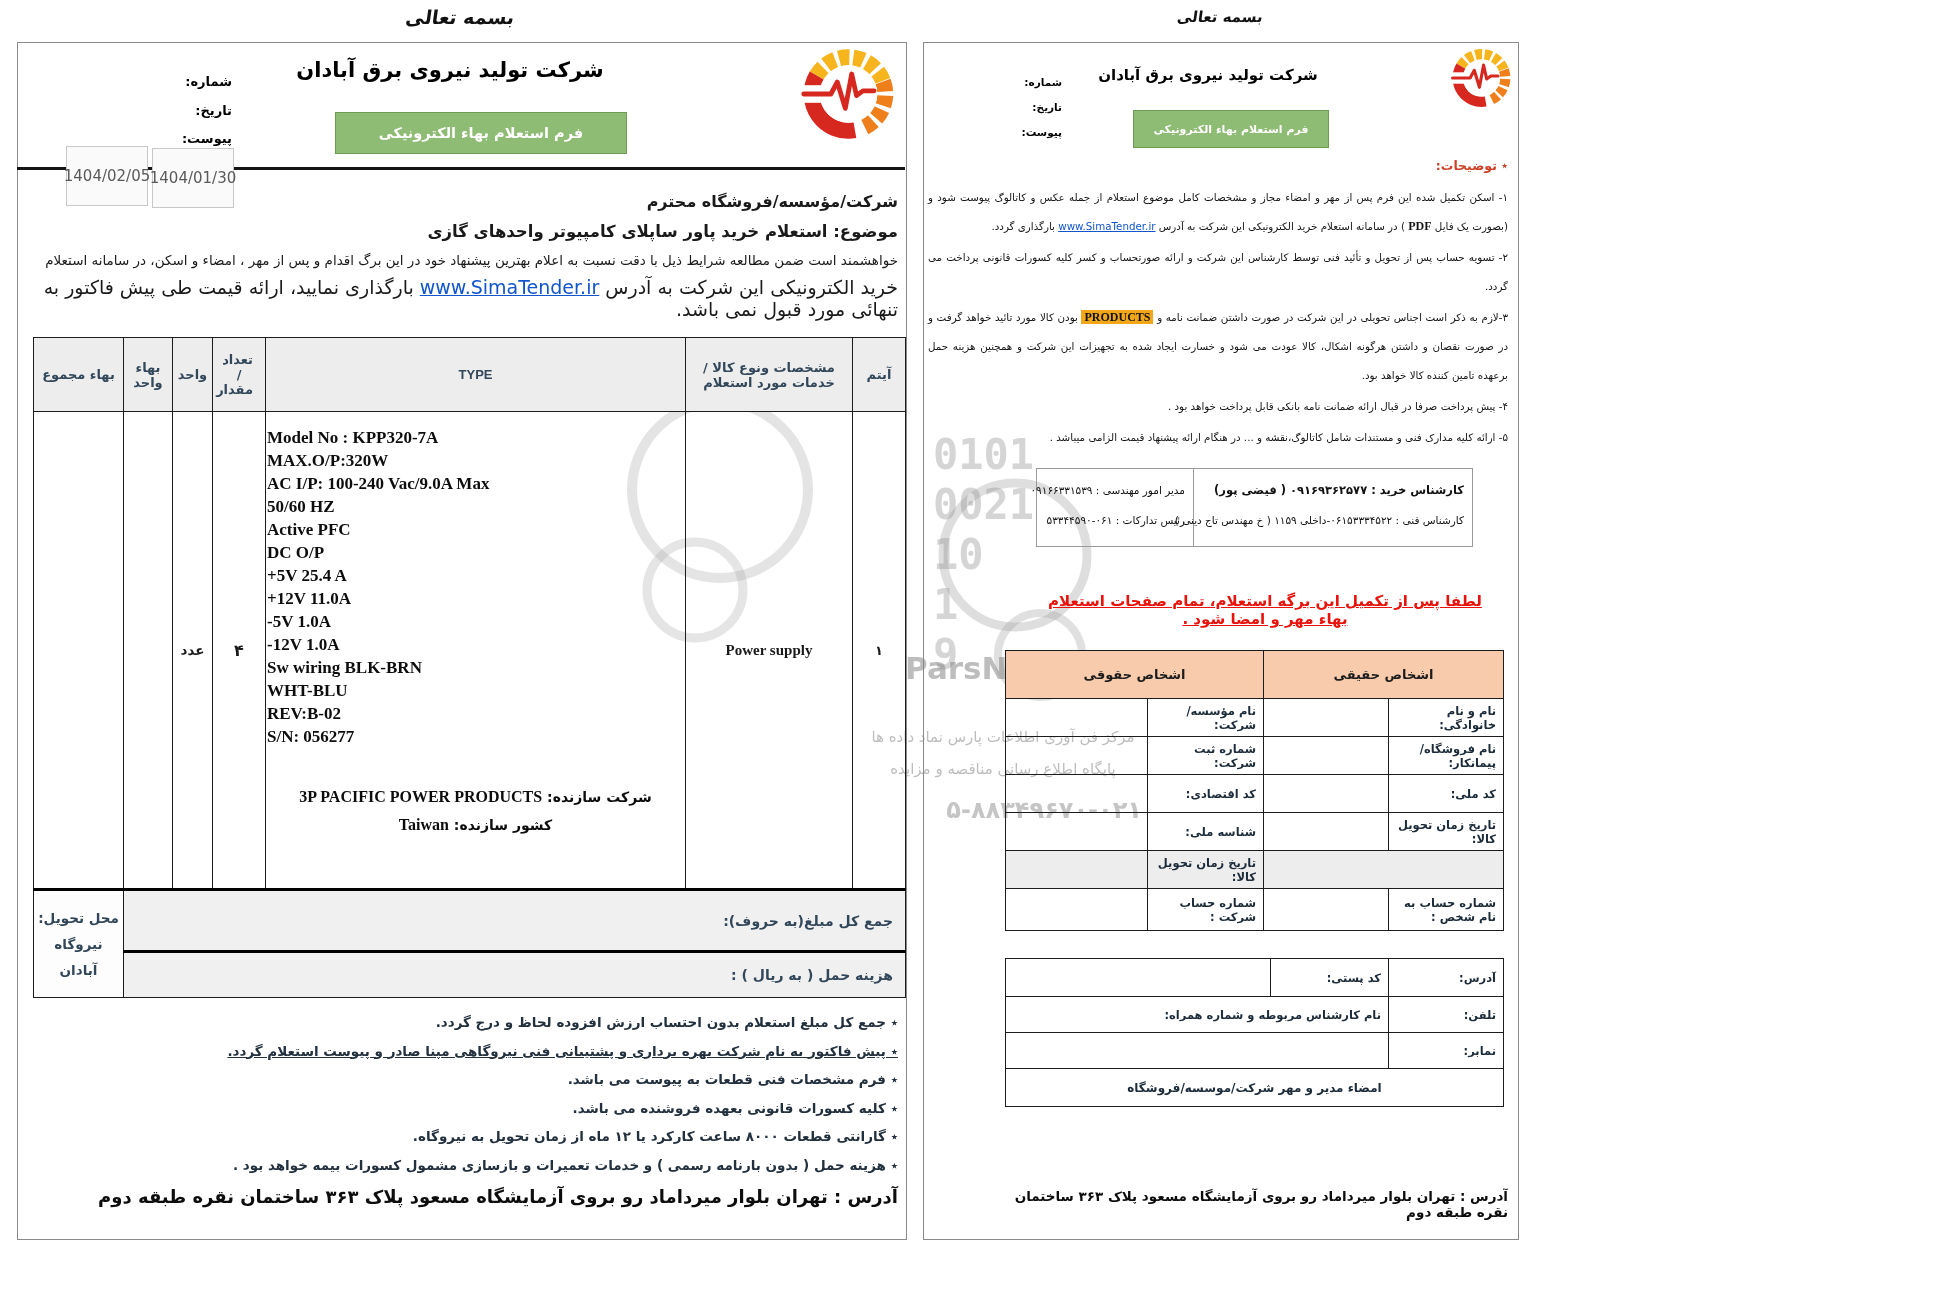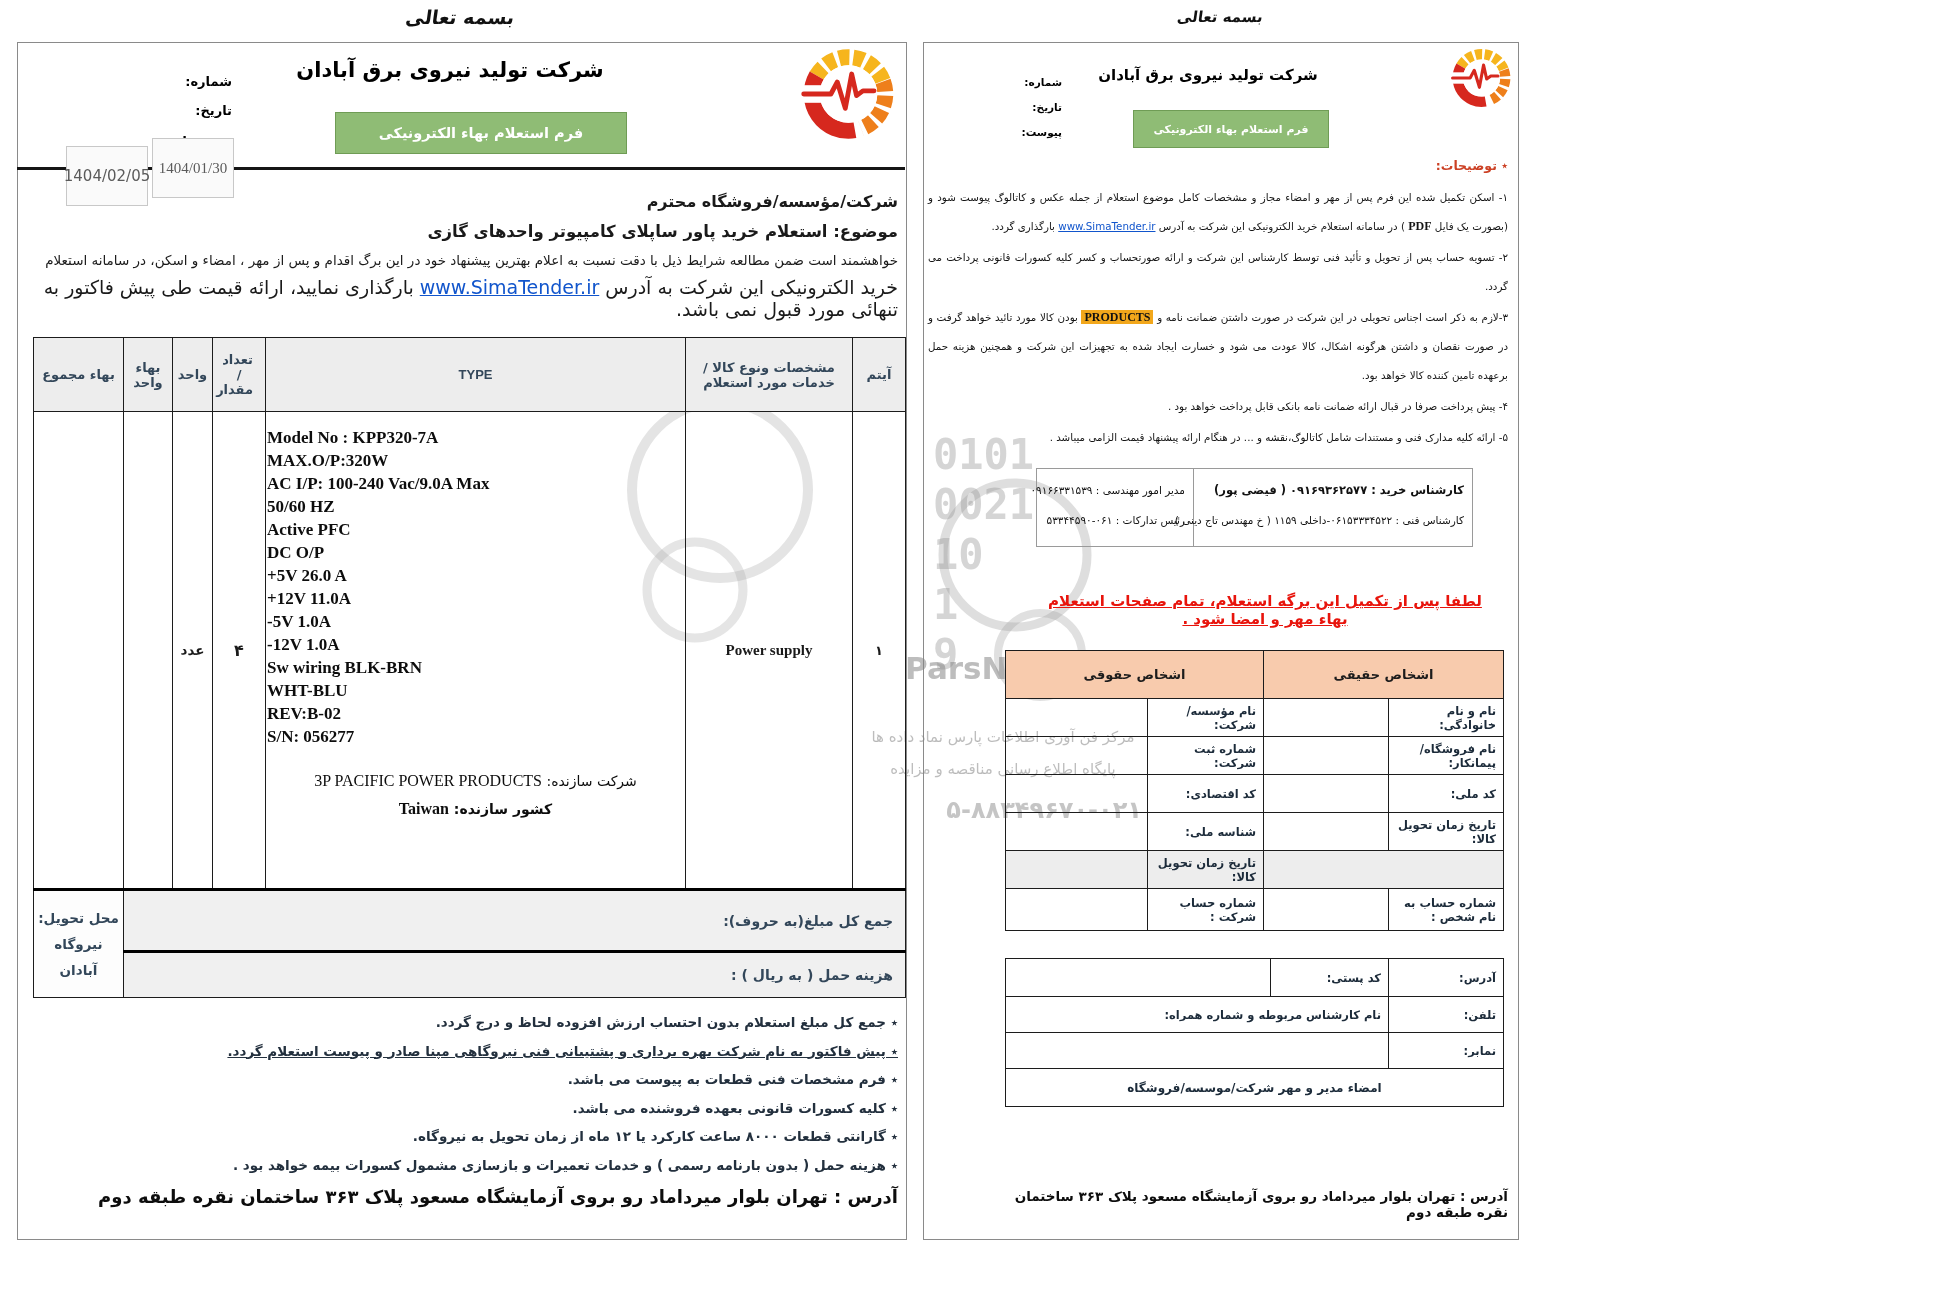--- a/index.html
+++ b/index.html
@@ -19,21 +19,21 @@
   .datecell{background:#fafafa;border:1px solid #c8c8c8;color:#5a5a5a;
             display:flex;align-items:center;justify-content:center;font-size:15px;}
   .rule{background:#151515;}
   table{border-collapse:collapse;table-layout:fixed;}
   .inq{direction:rtl;font-size:13px;}
   .inq th,.inq td{border:1.5px solid #1c1c1c;overflow:hidden;}
   .inq th{background:#ededed;color:#33475a;font-size:13px;font-weight:bold;}
   .speccell{vertical-align:top;padding-top:14px;}
   .specline{font-family:"Liberation Serif","DejaVu Serif",serif;font-weight:bold;
             font-size:17px;line-height:23px;text-align:left;direction:ltr;color:#0d0d0d;}
-  .makerline{direction:rtl;text-align:center;font-size:14px;font-weight:normal;margin-top:24px;color:#0d0d0d;}
+  .makerline{direction:rtl;text-align:center;font-size:14px;font-weight:bold;margin-top:40px;color:#0d0d0d;}
   .makerline .serif{font-size:16px;}
   .countryline{direction:rtl;text-align:center;font-size:14px;font-weight:bold;margin-top:10px;color:#0d0d0d;}
   .footlbl{background:#f0f0f0;color:#33475a;font-weight:bold;font-size:14px;
            text-align:right;padding-right:12px;border-top:3px solid #000 !important;}
   .delivery{background:#fdfdfd;color:#33475a;font-weight:bold;font-size:13.5px;text-align:center;
             border-top:3px solid #000 !important;line-height:26px;}
   .note{direction:rtl;text-align:right;font-size:13.5px;font-weight:bold;color:#23303e;line-height:28.5px;}
   .u{text-decoration:underline;}
   .exp{direction:rtl;text-align:justify;font-size:10.3px;line-height:29px;color:#141414;}
   .exp p{margin:0 0 2px 0;}
@@ -99,21 +99,21 @@
     <path d="M103.2,44.3 A46,46 0 0 1 75.7,103.2" fill="none" stroke="#ee7f1b" stroke-width="20" stroke-dasharray="13 5"></path>
     <path d="M68,105.3 A46,46 0 0 1 20.2,37" fill="none" stroke="#d6281e" stroke-width="20"></path>
     <circle cx="60" cy="60" r="36" fill="#ffffff"></circle>
     <rect x="0" y="49" width="78" height="22" fill="#ffffff"></rect>
     <polyline points="4,60 38,60 46,45 56,78 64,35 70,62 78,56 92,56" fill="none" stroke="#d6281e" stroke-width="6" stroke-linejoin="round" stroke-linecap="round"></polyline>
   </svg>
 </div>
 
 <div class="ct rule" style="left:17px;top:167px;width:888px;height:2.5px;"></div>
 <div class="ct datecell" style="left:66px;top:146px;width:80px;height:58px;">1404/02/05</div>
-<div class="ct datecell" style="left:152px;top:138px;width:80px;height:58px;font-family:Liberation Serif, serif;">1404/01/30</div>
+<div class="ct datecell" style="left:152px;top:148px;width:80px;height:58px;">1404/01/30</div>
 
 <div class="ct rtl b" style="left:498px;top:192px;width:400px;text-align:right;font-size:16px;">شرکت/مؤسسه/فروشگاه محترم</div>
 <div class="ct rtl b" style="left:298px;top:222px;width:600px;text-align:right;font-size:16.5px;">موضوع: استعلام خرید پاور ساپلای کامپیوتر واحدهای گازی</div>
 <div class="ct rtl" style="left:20px;top:252px;width:878px;text-align:right;font-size:13.5px;">خواهشمند است ضمن مطالعه شرایط ذیل با دقت نسبت به اعلام بهترین پیشنهاد خود در این  برگ اقدام  و پس از مهر ، امضاء و اسکن، در سامانه استعلام</div>
 <div class="ct rtl" style="left:20px;top:276px;width:878px;text-align:right;font-size:19px;">
   <span>خرید الکترونیکی این شرکت به آدرس</span>
   <span class="link">www.SimaTender.ir</span>
   <span>بارگذاری نمایید، ارائه قیمت طی پیش فاکتور به تنهائی مورد قبول نمی باشد.</span>
 </div>
 
@@ -140,21 +140,21 @@
   <tr style="height:478px;">
     <td class="center b" style="font-size:13px;">۱</td>
     <td class="center serif b" style="font-size:15px;">Power supply</td>
     <td class="speccell">
       <div class="specline">Model No : KPP320-7A</div>
       <div class="specline">MAX.O/P:320W</div>
       <div class="specline">AC I/P: 100-240 Vac/9.0A Max</div>
       <div class="specline">50/60  HZ</div>
       <div class="specline">Active PFC</div>
       <div class="specline">DC O/P</div>
-      <div class="specline">+5V  26.0 A</div>
+      <div class="specline">+5V  25.4 A</div>
       <div class="specline">+12V  11.0A</div>
       <div class="specline">-5V  1.0A</div>
       <div class="specline">-12V  1.0A</div>
       <div class="specline">Sw  wiring  BLK-BRN</div>
       <div class="specline">WHT-BLU</div>
       <div class="specline">REV:B-02</div>
       <div class="specline">S/N: 056277</div>
       <div class="makerline">
         <span>شرکت سازنده:</span>
         <span class="serif">3P PACIFIC POWER PRODUCTS</span>

